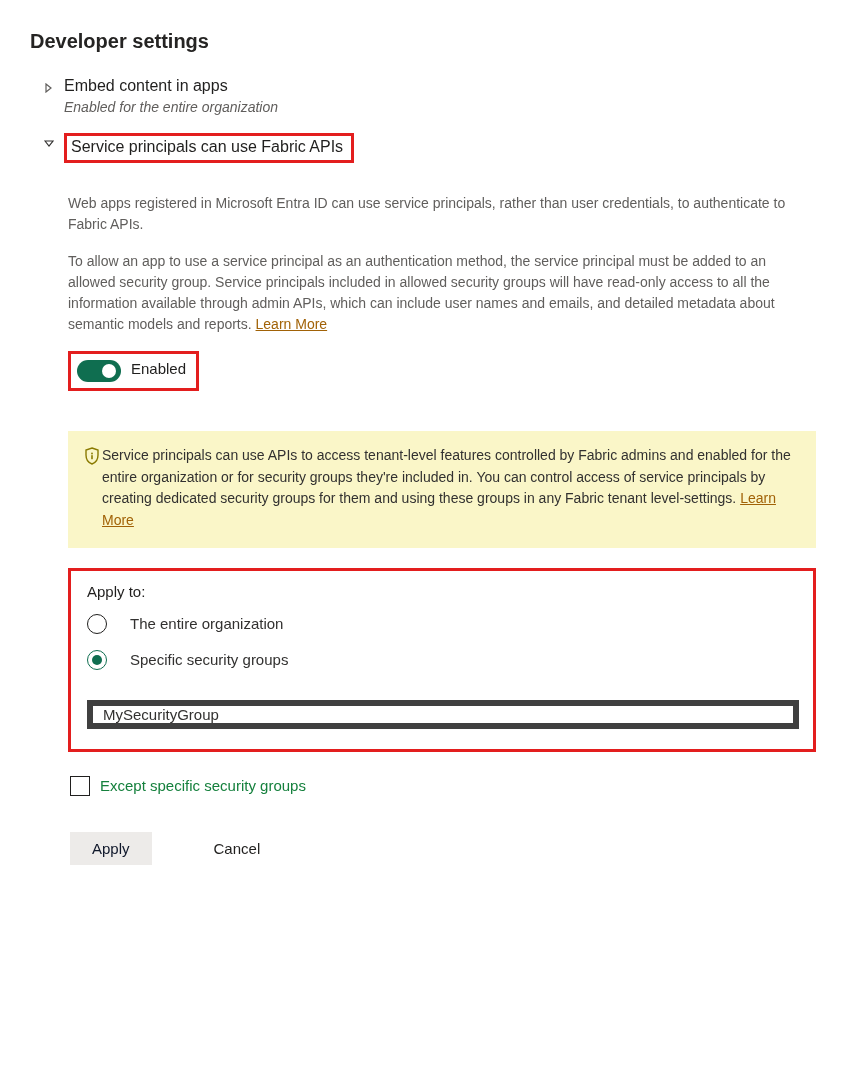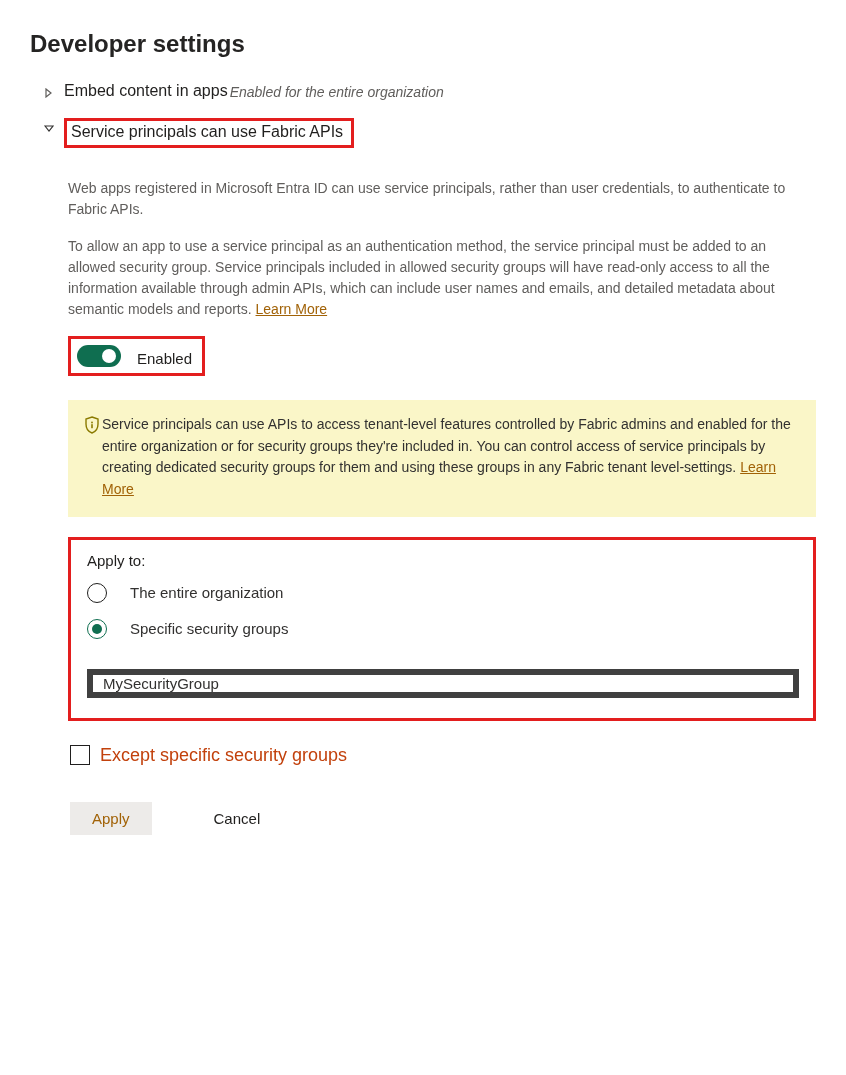--- a/index.html
+++ b/index.html
@@ -5,21 +5,21 @@
     * { box-sizing: border-box; margin: 0; padding: 0; }
     body {
       font-family: "Segoe UI", -apple-system, Arial, sans-serif;
       font-size: 14px;
       color: #323130;
       background: #fff;
       width: 846px;
       padding: 30px 30px 30px 30px;
     }
     h2 {
-      font-size: 24px;
+      font-size: 20px;
       font-weight: 600;
       color: #252423;
       margin-bottom: 24px;
     }
     .setting-item {
       margin-bottom: 18px;
       padding-left: 14px;
     }
     .setting-header {
       display: flex;
@@ -27,21 +27,21 @@
       gap: 10px;
     }
     .caret {
       width: 10px;
       height: 14px;
       margin-top: 4px;
       flex-shrink: 0;
       display:flex;align-items:center;justify-content:center;
     }
     .caret svg { display: block; }
-    .title-block { display:flex; flex-direction:row; gap:2px; }
+    .title-block { display:flex; flex-direction:column; gap:2px; }
     .setting-title {
       font-size: 16px;
       color: #201f1e;
     }
     .setting-subtitle {
       font-size: 14px;
       font-style: italic;
       color: #605e5c;
       margin-top: 2px;
     }
@@ -62,24 +62,24 @@
       max-width: 740px;
     }
     .learn-more {
       color: #a16207;
       text-decoration: underline;
       cursor: pointer;
     }
     .toggle-row-wrap {
       border: 3px solid #e31e1e;
       display: inline-flex;
-      align-items: flex-end;
+      align-items: flex-start;
       padding: 6px 10px 6px 6px;
-      gap: 16px;
-      margin-bottom: 24px;
+      gap: 10px;
+      margin-bottom: 40px;
     }
     .toggle {
       width: 44px; height: 22px;
       background: #0f6e50;
       border-radius: 11px;
       position: relative;
       cursor: pointer;
     }
     .toggle .knob {
       position: absolute;
@@ -147,32 +147,32 @@
       display:flex; align-items:center; gap:10px;
       margin-bottom: 36px;
       padding-left:2px;
     }
     .checkbox-box {
       width: 20px; height: 20px;
       border: 1.5px solid #201f1e;
       flex-shrink:0;
       cursor:pointer;
     }
-    .checkbox-label { font-size: 18px; color:#c2410c; }
+    .checkbox-label { font-size: 15px; color:#15803d; }
     .button-row { display:flex; gap:40px; align-items:center; padding-left:2px;}
     .btn {
       padding: 8px 22px;
       font-size: 15px;
       border: none;
       cursor: pointer;
       font-family: inherit;
     }
     .btn-apply {
       background: #edebe9;
-      color: #a16207;
+      color: #0f172a;
       cursor: default;
     }
     .btn-cancel {
       background: transparent;
       color: #201f1e;
     }
   </style>
 </head>
 <body>
 

